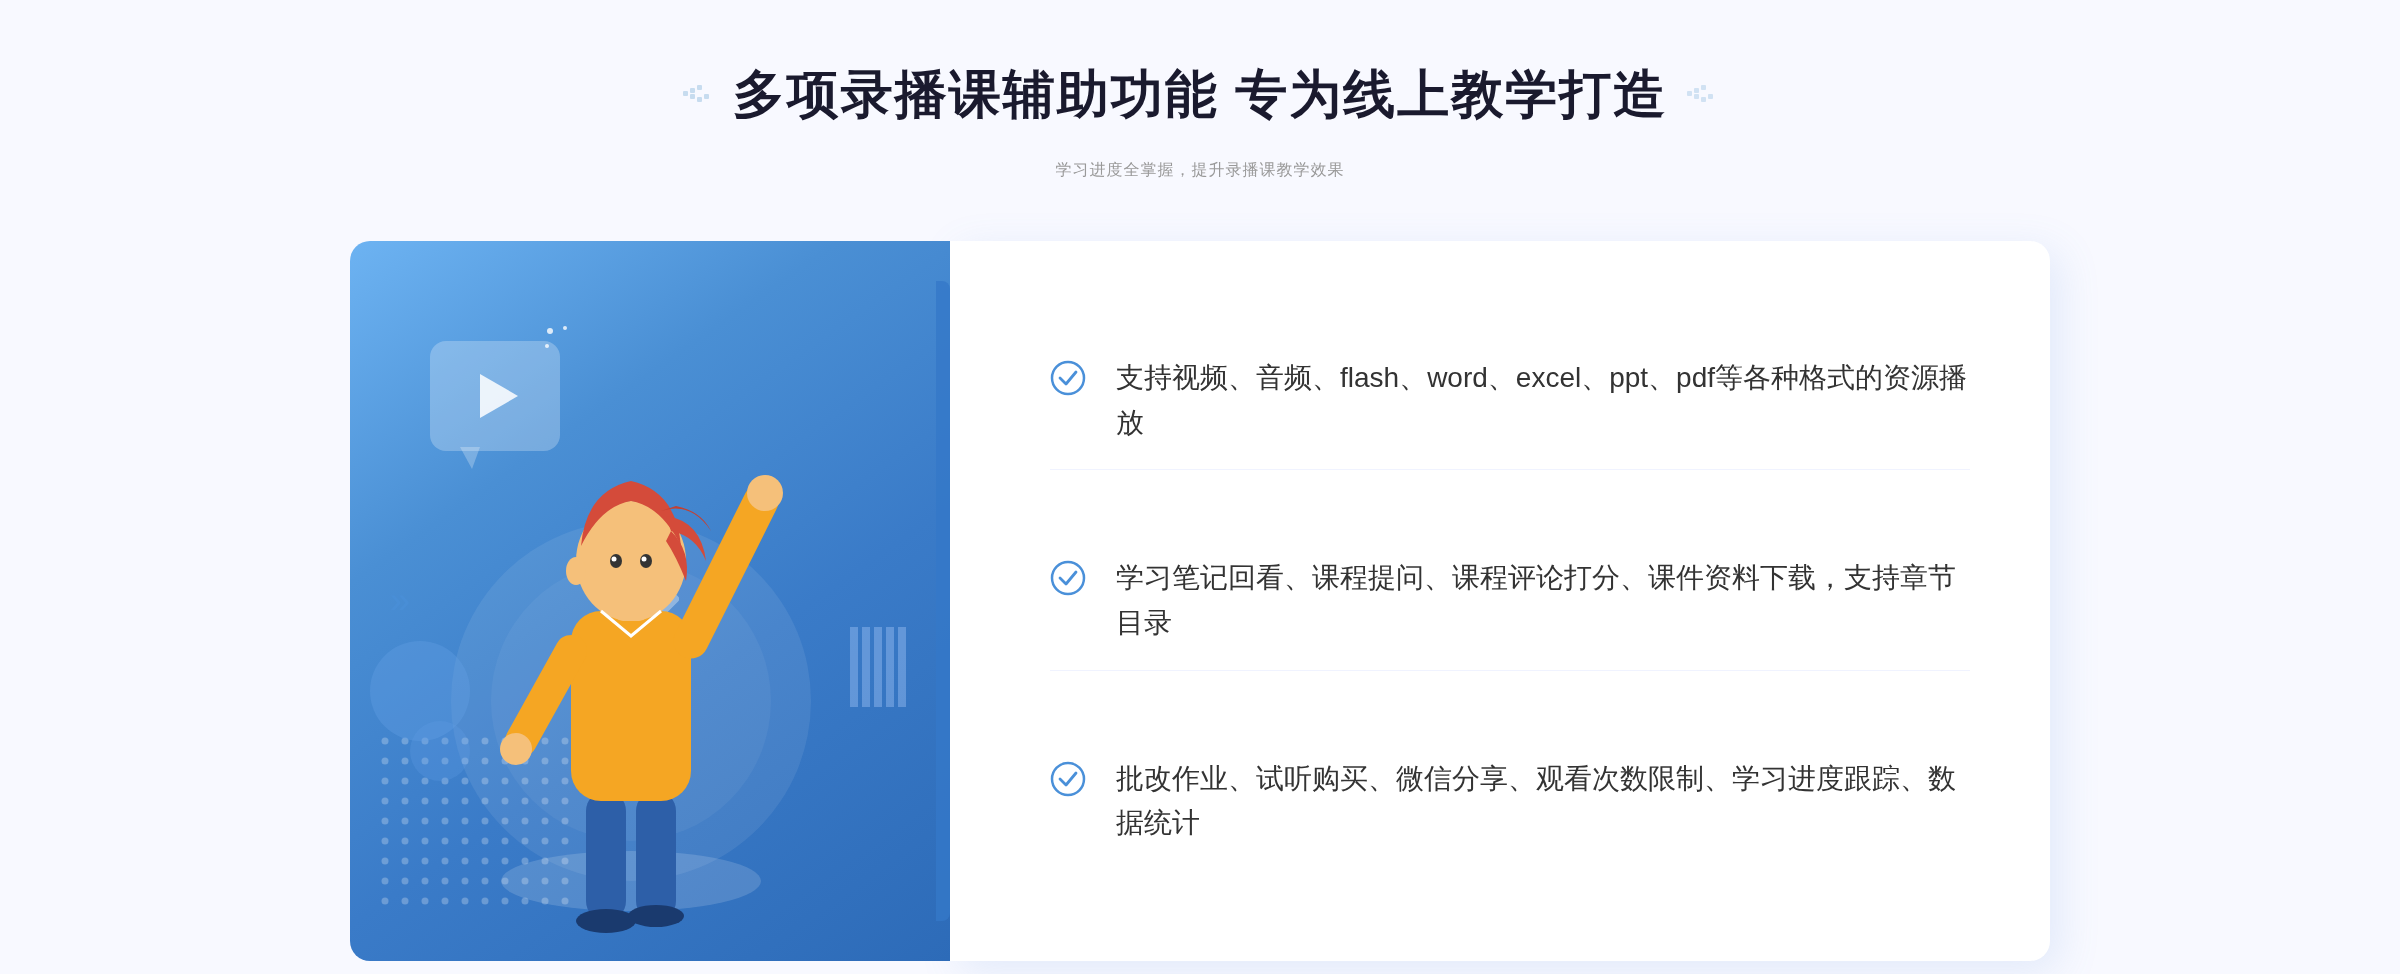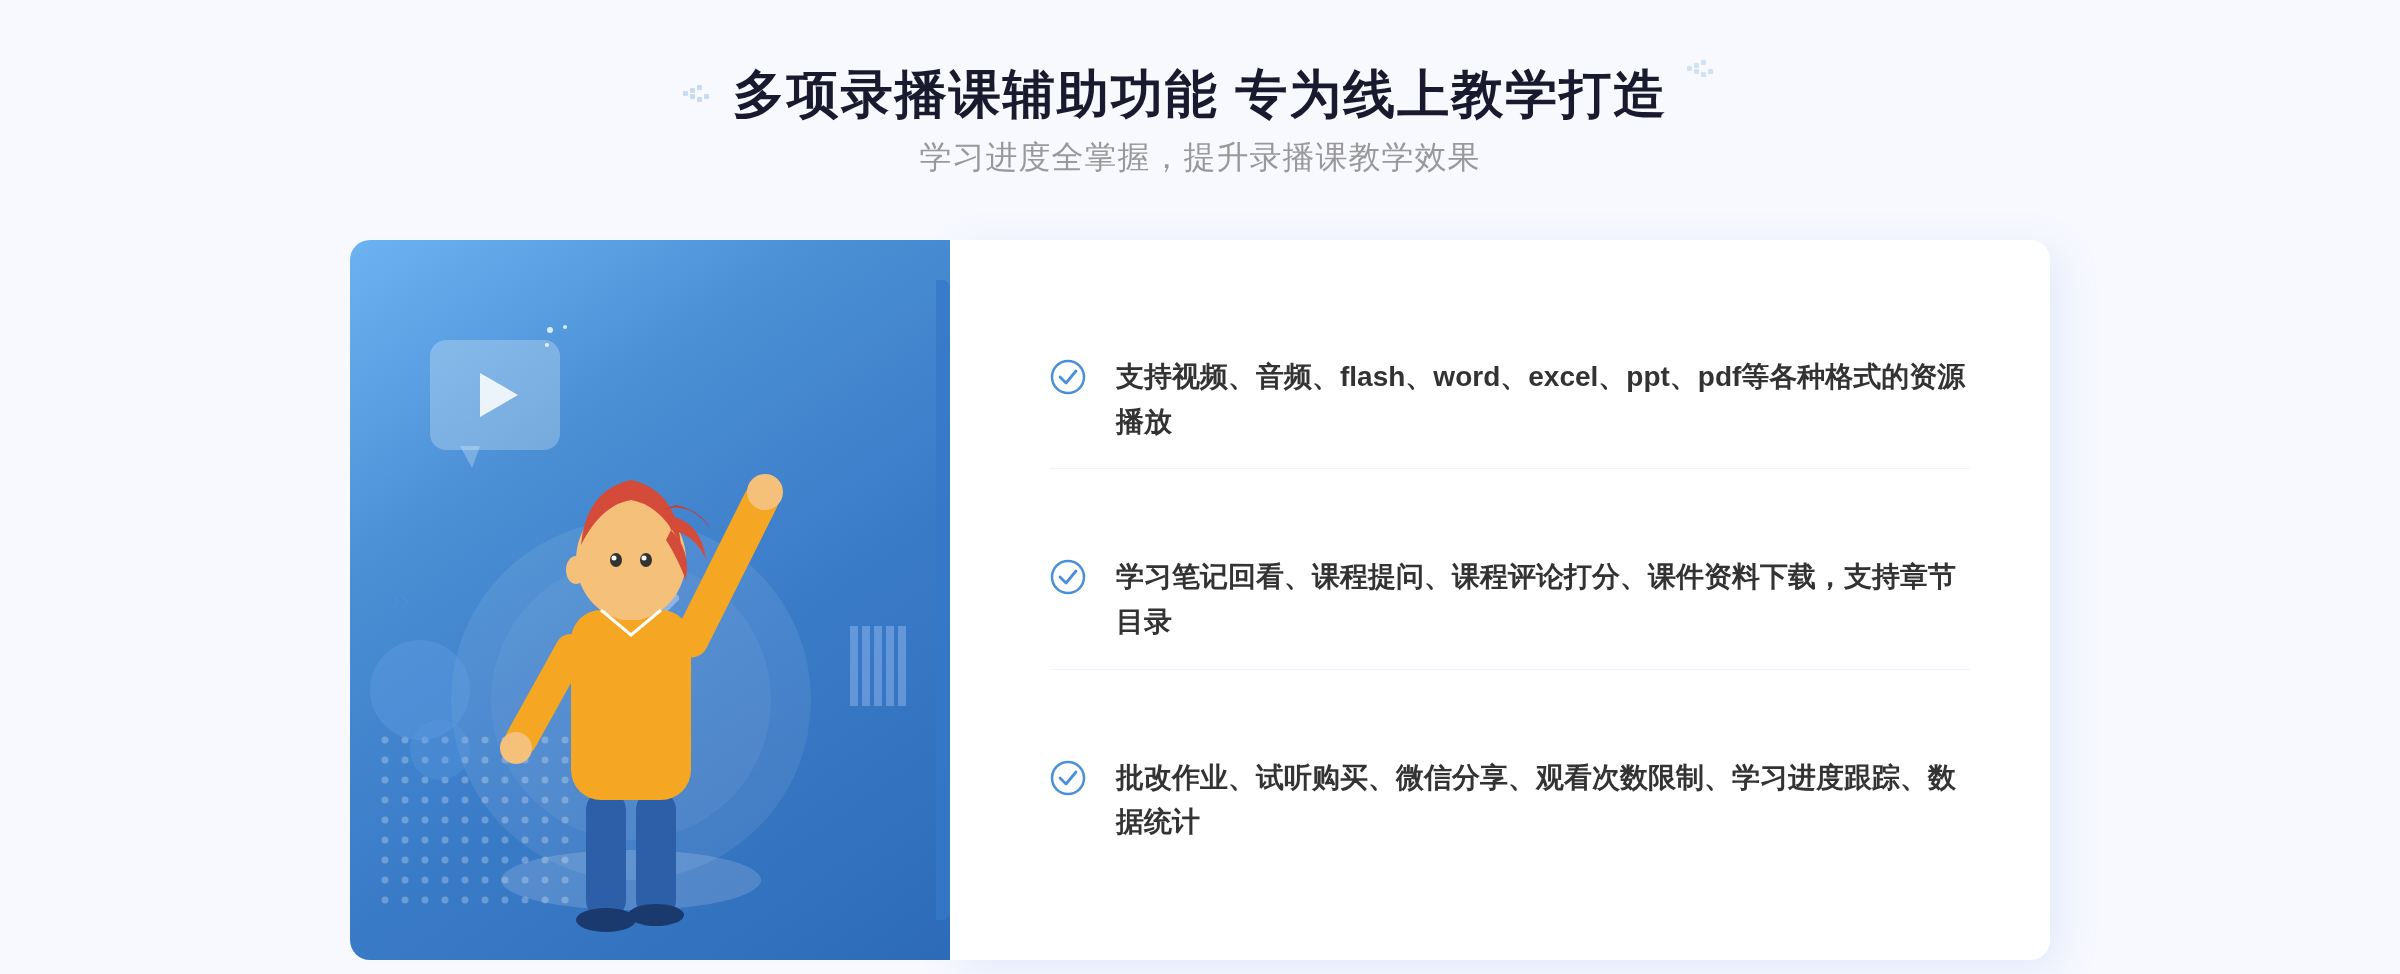--- a/index.html
+++ b/index.html
@@ -30,41 +30,42 @@
 
     .header-section {
       text-align: center;
       margin-bottom: 60px;
       position: relative;
       z-index: 1;
     }
 
     .header-title-row {
       display: flex;
+      align-items: center;
       justify-content: center;
       gap: 20px;
-      margin-bottom: 6px;
+      margin-bottom: 30px;
     }
 
     .title-decoration {
       display: flex;
       align-items: center;
       gap: 4px;
       opacity: 0.5;
     }
 
     .main-title {
       font-size: 52px;
       font-weight: 700;
       color: #1a1a2e;
       letter-spacing: 2px;
     }
 
     .sub-title {
-      font-size: 32px;
+      font-size: 16px;
       color: #999;
       letter-spacing: 1px;
     }
 
     .content-section {
       display: flex;
       align-items: stretch;
       width: 1700px;
       position: relative;
       z-index: 1;
@@ -144,21 +145,21 @@
       width: 36px;
       height: 36px;
       flex-shrink: 0;
       margin-top: 4px;
     }
 
     .feature-text {
       font-size: 28px;
       color: #333;
       line-height: 1.6;
-      font-weight: 700;
+      font-weight: 400;
     }
 
     
     .left-arrow {
       position: absolute;
       left: 40px;
       top: 50%;
       transform: translateY(-50%);
       display: flex;
       gap: 6px;

